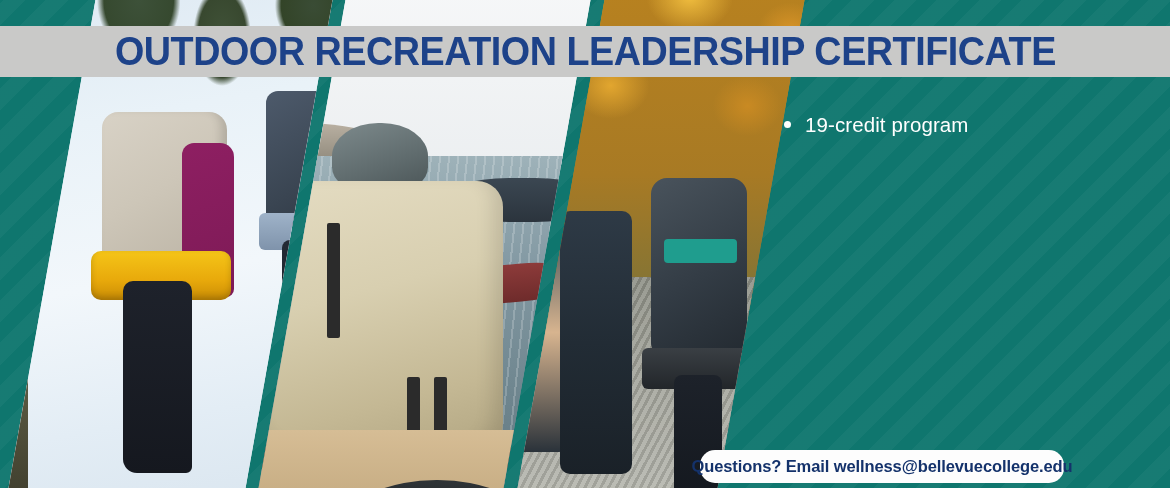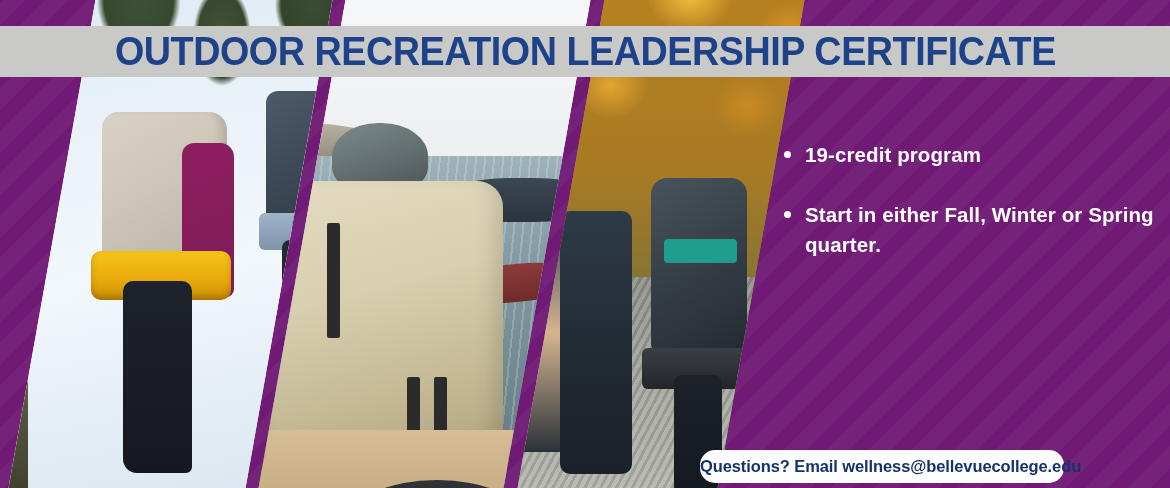--- a/index.html
+++ b/index.html
@@ -3,21 +3,21 @@
 <meta charset="utf-8">
 <style>
   html,body{margin:0;padding:0;}
   body{
     width:1170px;height:488px;overflow:hidden;
     font-family:"Liberation Sans", sans-serif;
     background:#0e3f77;
   }
   #banner{
     position:relative;width:1170px;height:488px;overflow:hidden;
-    background:#701a75;
+    background:#0f766e;
   }
   
   #stripes{
     position:absolute;inset:0;
     background:repeating-linear-gradient(
       -45deg,
       rgba(255,255,255,0.000) 0px,
       rgba(255,255,255,0.000) 14px,
       rgba(255,255,255,0.035) 14px,
       rgba(255,255,255,0.035) 30px
@@ -248,36 +248,35 @@
     position:absolute;left:779px;top:110px;width:376px;
     z-index:5;
     margin:0;padding:0;list-style:none;
     color:#ffffff;
   }
   #bullets li{
     position:relative;
     padding-left:26px;
     font-size:20.5px;
     line-height:30px;
-    font-weight:700;
+    font-weight:400;
     letter-spacing:.1px;
     margin-bottom:1px;
-    margin-top:30px;
   }
   #bullets li .dot{
     position:absolute;left:5px;top:11px;
     width:7px;height:7px;border-radius:50%;
     background:#ffffff;
   }
 
   
   #contact-bar{
     position:absolute;left:700px;top:450px;width:364px;height:33px;
     background:#fdfdfd;
-    display:flex;align-items:center;
+    display:flex;align-items:center;justify-content:center;
     z-index:7;
     border-radius:15px;
   }
   #contact-text{
     color:#14326b;
     font-size:16.5px;
     font-weight:bold;
     letter-spacing:-0.1px;
     white-space:nowrap;
   }
@@ -346,23 +345,19 @@
 
   <div id="title-band">
     <div id="banner-title">OUTDOOR RECREATION LEADERSHIP CERTIFICATE</div>
   </div>
 
   <ul id="bullets">
     <li>
       <span class="dot"></span>
       <span>19-credit program</span>
     </li>
-    <li>
-      <span class="dot"></span>
-      <span>Start in either Fall, Winter or Spring quarter.</span>
-    </li>
   </ul>
 
   <div id="contact-bar">
     <span id="contact-text">Questions? Email wellness@bellevuecollege.edu</span>
   </div>
 
 </div>
 
 </body></html>

